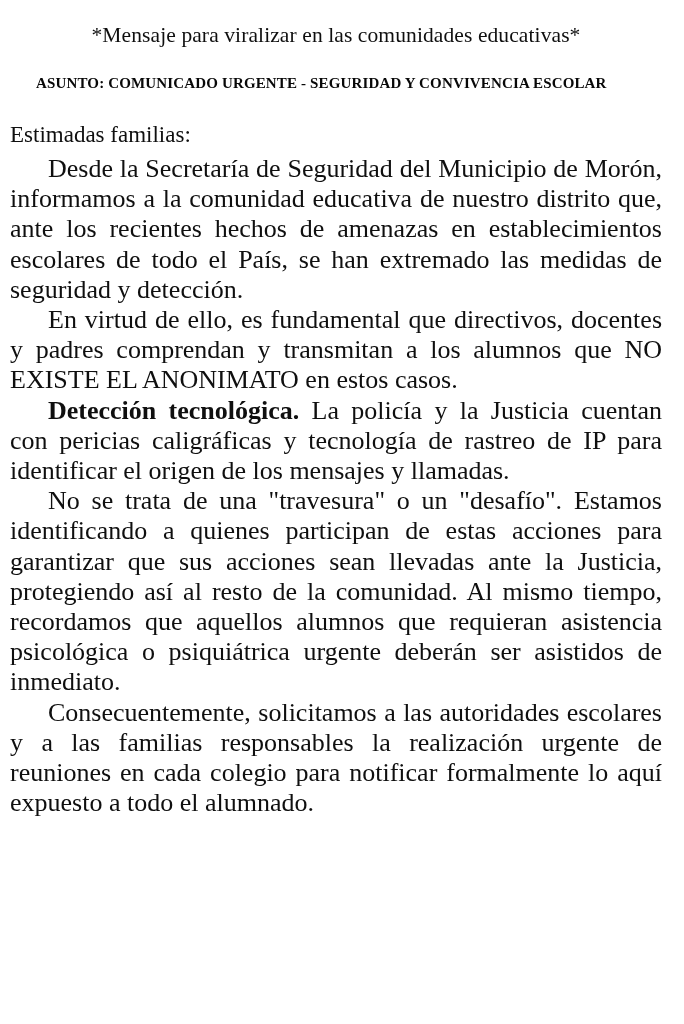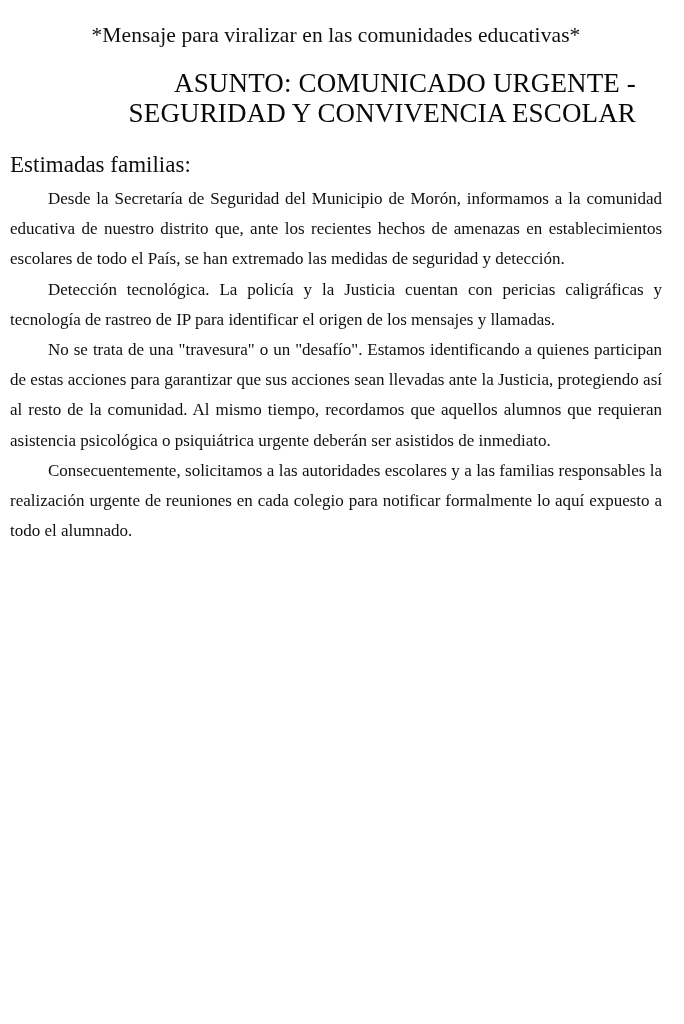--- a/index.html
+++ b/index.html
@@ -32,48 +32,48 @@
   }
   .viral-line {
     text-align: center;
     font-size: 21.5px;
     line-height: 30px;
     margin: 20px 0 0 0;
     letter-spacing: 0.1px;
     color: #0f0f0f;
   }
   .subject {
-    text-align: right;
-    font-weight: normal;
-    font-size: 27px;
+    text-align: left;
+    font-weight: bold;
+    font-size: 15px;
     line-height: 30px;
     margin: 18px 0 0 0;
     padding: 0 26px;
     letter-spacing: 0.15px;
     color: #080808;
   }
   .greeting {
     font-size: 23px;
     line-height: 30px;
     margin: 22px 0 0 0;
     text-align: left;
     color: #0f0f0f;
   }
   p.body-par {
-    font-size: 17px;
+    font-size: 26px;
     line-height: 30.2px;
     margin: 0;
     text-align: justify;
     text-justify: inter-word;
     text-indent: 38px;
     color: #0f0f0f;
     hyphens: none;
   }
   p.body-par .lead {
-    font-weight: normal;
+    font-weight: bold;
   }
   .par-stack {
     margin-top: 4px;
   }
 </style>
 </head>
 <body>
 
 <div class="page">
   <div class="content">
@@ -82,20 +82,23 @@
 
     <div class="subject">ASUNTO: COMUNICADO URGENTE - SEGURIDAD Y CONVIVENCIA ESCOLAR</div>
 
     <div class="greeting">Estimadas familias:</div>
 
     <div class="par-stack">
       <p class="body-par">
         <span class="lead"></span><span>Desde la Secretaría de Seguridad del Municipio de Morón, informamos a la comunidad educativa de nuestro distrito que, ante los recientes hechos de amenazas en establecimientos escolares de todo el País, se han extremado las medidas de seguridad y detección.</span>
       </p>
       <p class="body-par">
+        <span class="lead"></span><span>En virtud de ello, es fundamental que directivos, docentes y padres comprendan y transmitan a los alumnos que NO EXISTE EL ANONIMATO en estos casos.</span>
+      </p>
+      <p class="body-par">
         <span class="lead">Detección tecnológica.</span><span> La policía y la Justicia cuentan con pericias caligráficas y tecnología de rastreo de IP para identificar el origen de los mensajes y llamadas.</span>
       </p>
       <p class="body-par">
         <span class="lead"></span><span>No se trata de una "travesura" o un "desafío". Estamos identificando a quienes participan de estas acciones para garantizar que sus acciones sean llevadas ante la Justicia, protegiendo así al resto de la comunidad. Al mismo tiempo, recordamos que aquellos alumnos que requieran asistencia psicológica o psiquiátrica urgente deberán ser asistidos de inmediato.</span>
       </p>
       <p class="body-par">
         <span class="lead"></span><span>Consecuentemente, solicitamos a las autoridades escolares y a las familias responsables la realización urgente de reuniones en cada colegio para notificar formalmente lo aquí expuesto a todo el alumnado.</span>
       </p>
     </div>
 

